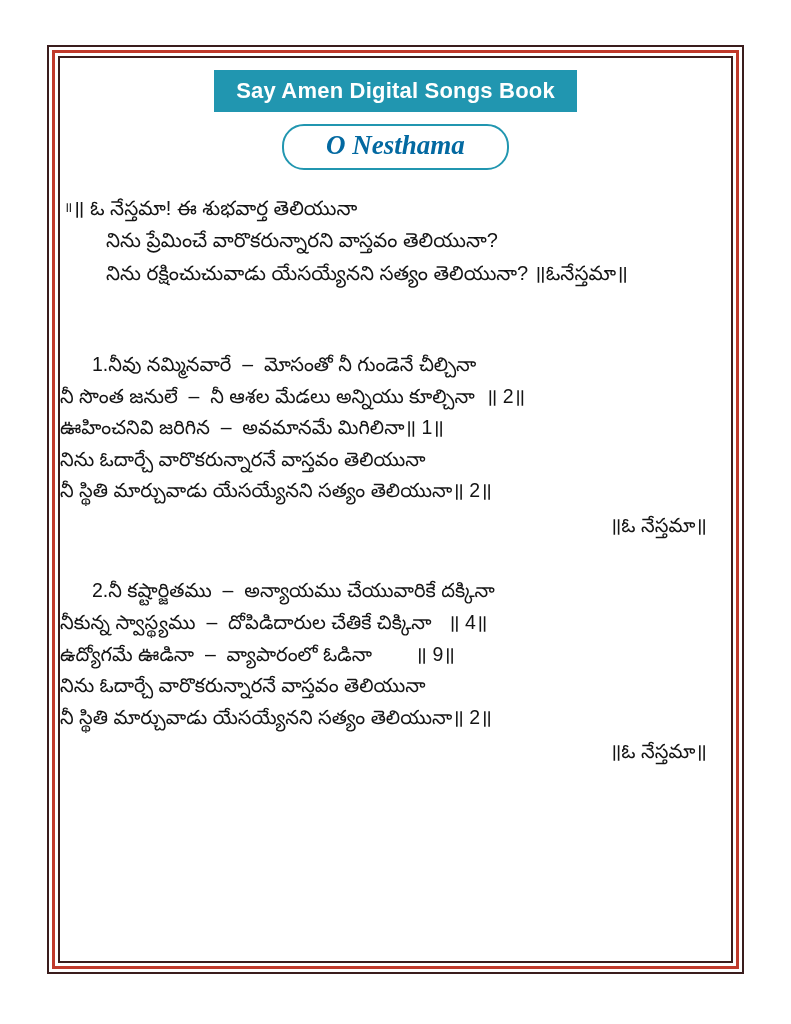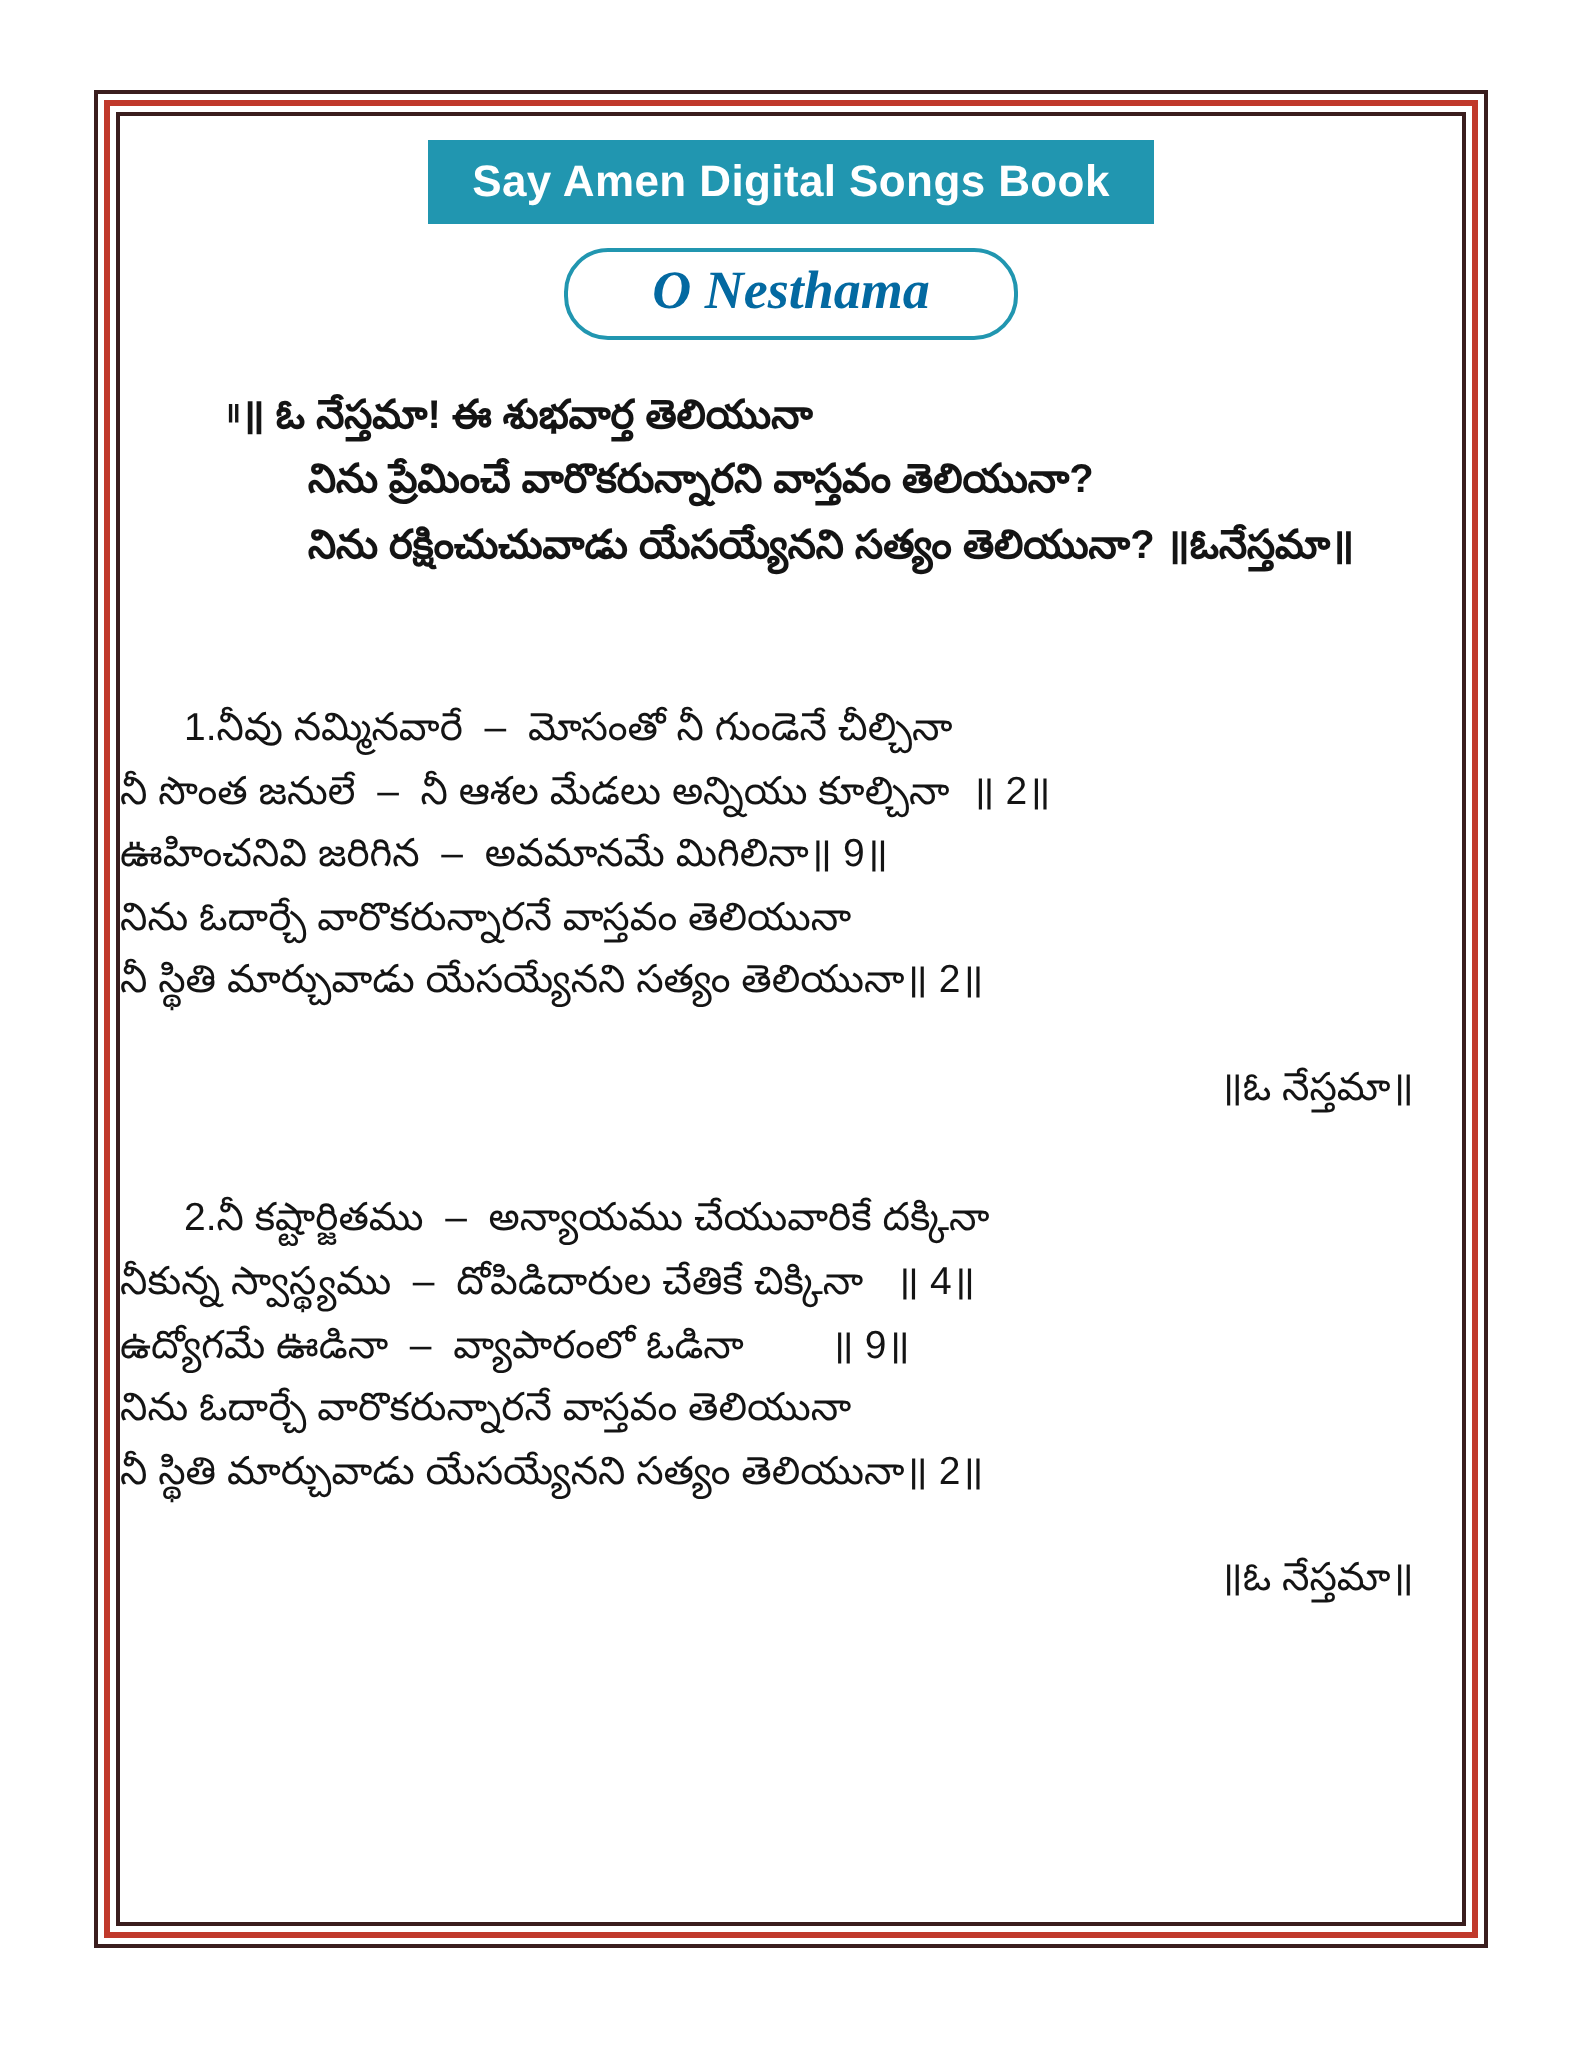--- a/index.html
+++ b/index.html
@@ -89,44 +89,43 @@
     line-height: 1.1;
   }
   
   .lyrics {
     margin-top: 22px;
     color: #141414;
     font-size: 19.5px;
     line-height: 1.62;
   }
   .chorus {
-    font-weight: bold;
+    font-weight: normal;
     font-size: 20px;
-    margin-left: 48px;
   }
   .chorus .l1 { margin-left: 14px; text-indent: -10px; }
   .chorus .l2 { margin-left: 46px; }
   .chorus .l3 { margin-left: 46px; }
   .mark {
     font-size: 14px;
     vertical-align: 3px;
   }
   .stanza {
     margin-top: 34px;
   }
   .stanza .line {
     white-space: pre;
   }
   .stanza .line.first {
     margin-left: 32px;
     text-indent: 0;
   }
   .refrain {
     text-align: right;
-    margin-top: 22px;
+    margin-top: 3px;
     padding-right: 24px;
   }
   .spacer-after-chorus { height: 26px; }
 </style>
 </head>
 <body>
 
 <div class="page">
 
   <div class="frame-outer">
@@ -151,21 +150,21 @@
         <div class="l1"><span class="mark">॥</span><span>॥ ఓ నేస్తమా! ఈ శుభవార్త తెలియునా</span></div>
         <div class="l2">నిను ప్రేమించే వారొకరున్నారని వాస్తవం తెలియునా?</div>
         <div class="l3">నిను రక్షించుచువాడు యేసయ్యేనని సత్యం తెలియునా? ॥ఓనేస్తమా॥</div>
       </div>
 
       <div class="spacer-after-chorus"></div>
 
       <div class="stanza">
         <div class="line first"><span>1.</span><span>నీవు నమ్మినవారే  –  మోసంతో నీ గుండెనే చీల్చినా</span></div>
         <div class="line">నీ సొంత జనులే  –  నీ ఆశల మేడలు అన్నియు కూల్చినా  ॥ 2॥</div>
-        <div class="line">ఊహించనివి జరిగిన  –  అవమానమే మిగిలినా॥ 9॥</div>
+        <div class="line">ఊహించనివి జరిగిన  –  అవమానమే మిగిలినా॥ 1॥</div>
         <div class="line">నిను ఓదార్చే వారొకరున్నారనే వాస్తవం తెలియునా</div>
         <div class="line">నీ స్థితి మార్చువాడు యేసయ్యేనని సత్యం తెలియునా॥ 2॥</div>
         <div class="refrain">॥ఓ  నేస్తమా॥</div>
       </div>
 
       <div class="stanza">
         <div class="line first"><span>2.</span><span>నీ కష్టార్జితము  –  అన్యాయము చేయువారికే దక్కినా</span></div>
         <div class="line">నీకున్న స్వాస్థ్యము  –  దోపిడిదారుల చేతికే చిక్కినా   ॥ 4॥</div>
         <div class="line">ఉద్యోగమే ఊడినా  –  వ్యాపారంలో ఓడినా        ॥ 9॥</div>
         <div class="line">నిను ఓదార్చే వారొకరున్నారనే వాస్తవం తెలియునా</div>

